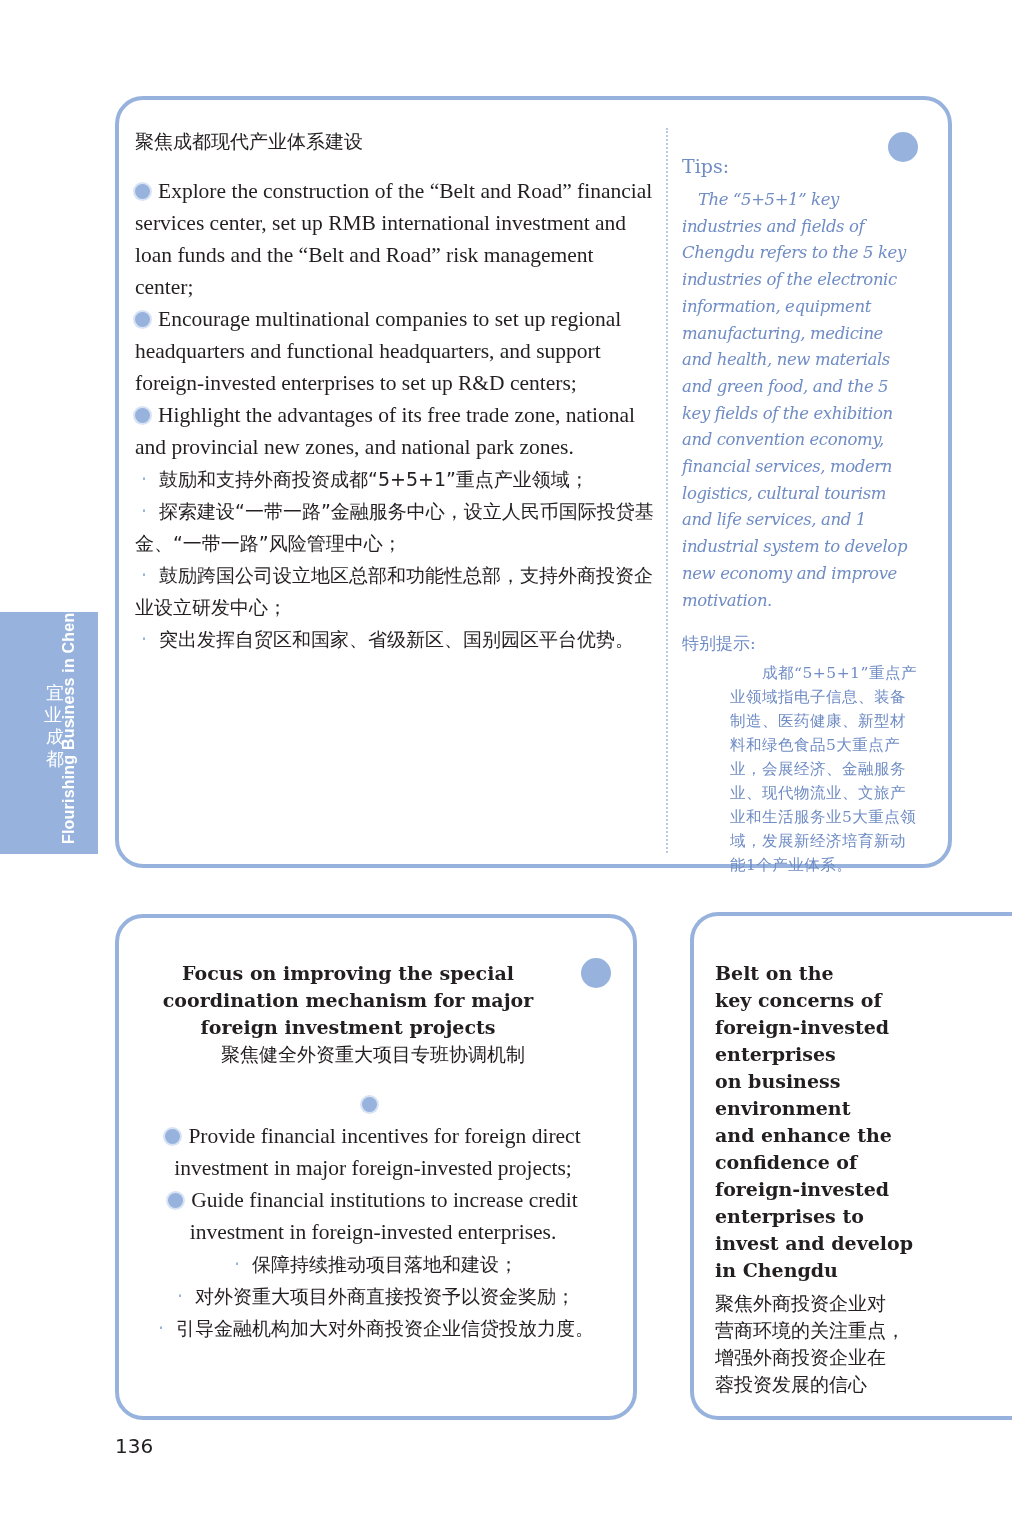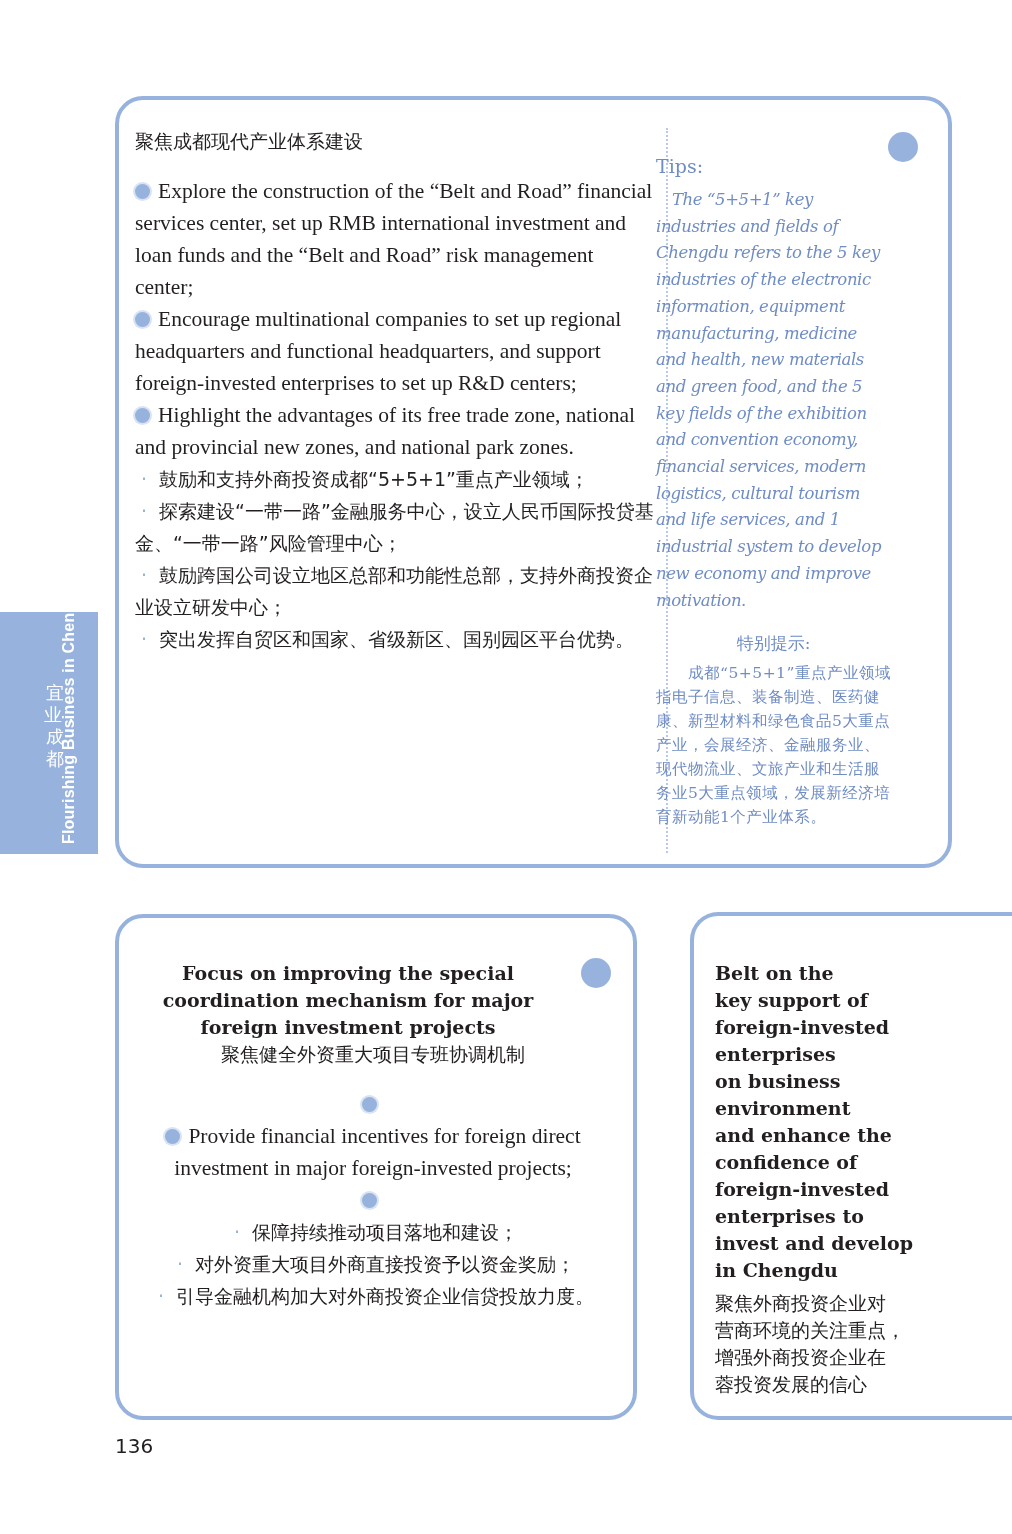--- a/index.html
+++ b/index.html
@@ -14,24 +14,24 @@
   .h-zh { font-family:"DejaVu Sans", sans-serif; font-size:19px; line-height:27px; color:#231f20; margin:0; }
   .en-body { font-family:"Liberation Serif", serif; font-size:21.5px; line-height:32px; color:#231f20; }
   .en-item { margin:0; }
   .bullet { display:inline-block; width:15px; height:15px; border-radius:50%; background:#97b3dd;
             box-shadow:0 0 0 2px #d8e3f3; margin-right:8px; vertical-align:-1px; }
   .zh-body { font-family:"DejaVu Sans", sans-serif; font-size:19px; line-height:32px; color:#231f20; }
   .zh-item { margin:0; }
   .zh-dot { color:#97b3dd; margin:0 12px 0 6px; }
   #col1 { position:absolute; left:135px; top:128px; width:520px; }
   #divider { position:absolute; left:666px; top:128px; height:725px; border-left:2px dotted #b7c9e6; }
-  #tips { position:absolute; left:656px; top:155px; width:235px; color:#6f8cc4; }
+  #tips { position:absolute; left:682px; top:155px; width:235px; color:#6f8cc4; }
   .tips-title { font-family:"DejaVu Serif", serif; font-size:19px; margin:0 0 10px 0; }
   .tips-en { font-family:"DejaVu Serif", serif; font-style:italic; font-size:16.5px; line-height:26.7px; margin:0; letter-spacing:-0.4px; }
-  .tips-zh-title { font-family:"DejaVu Serif", serif; font-size:17px; margin:18px 0 6px 0;text-align:center; }
+  .tips-zh-title { font-family:"DejaVu Serif", serif; font-size:17px; margin:18px 0 6px 0; }
   .tips-zh { font-family:"DejaVu Serif", serif; font-size:15.5px; line-height:24px; margin:0; letter-spacing:0.5px; }
   #col2 { position:absolute; left:133px; top:960px; width:480px;text-align:center; }
   #col3 { position:absolute; left:715px; top:960px; width:250px; }
   #sidetab { position:absolute; left:0; top:612px; width:98px; height:242px; background:#97b3dd; }
   .side-zh { position:absolute; left:44px; top:70px; width:22px; font-family:"DejaVu Sans", sans-serif; font-size:18px; line-height:22px; color:#fff; text-align:center; }
   .side-en { position:absolute; left:60px; top:232px; transform-origin:0 0; transform:rotate(-90deg);
              font-family:"Liberation Sans", sans-serif; font-weight:bold; font-size:16px; color:#fff; white-space:nowrap; letter-spacing:0.2px; }
   #page-num { position:absolute; left:115px; top:1434px; font-family:"DejaVu Sans", sans-serif; font-size:20px; color:#231f20; }
 </style>
 </head>
@@ -60,48 +60,48 @@
     <p class="zh-item"><span class="zh-dot">·</span><span>突出发挥自贸区和国家、省级新区、国别园区平台优势。</span></p>
   </div>
 </div>
 
 <div id="divider"></div>
 
 <div id="tips">
   <p class="tips-title">Tips:</p>
   <p class="tips-en" style="text-indent:16px;">The “5+5+1” key industries and fields of Chengdu refers to the 5 key industries of the electronic information, equipment manufacturing, medicine and health, new materials and green food, and the 5 key fields of the exhibition and convention economy, financial services, modern logistics, cultural tourism and life services, and 1 industrial system to develop new economy and improve motivation.</p>
   <p class="tips-zh-title">特别提示:</p>
-  <p class="tips-zh" style="text-indent:32px;">成都“5+5+1”重点产业领域指电子信息、装备制造、医药健康、新型材料和绿色食品5大重点产业，会展经济、金融服务业、现代物流业、文旅产业和生活服务业5大重点领域，发展新经济培育新动能1个产业体系。</p>
+  <p class="tips-zh" style="text-indent:32px;margin-left:48px;">成都“5+5+1”重点产业领域指电子信息、装备制造、医药健康、新型材料和绿色食品5大重点产业，会展经济、金融服务业、现代物流业、文旅产业和生活服务业5大重点领域，发展新经济培育新动能1个产业体系。</p>
 </div>
 
 <div class="box" id="box2">
   <div class="dot" style="right:22px; top:40px;"></div>
 </div>
 
 <div id="col2">
   <p class="h-en" style="padding-right:50px;">Focus on improving the special coordination mechanism for major foreign investment projects</p>
   <p class="h-zh">聚焦健全外资重大项目专班协调机制</p>
   <div class="en-body" style="margin-top:20px;">
     <p class="en-item"><span class="bullet"></span></p>
     <p class="en-item"><span class="bullet"></span><span>Provide financial incentives for foreign direct investment in major foreign-invested projects;</span></p>
-    <p class="en-item"><span class="bullet"></span></p>
+    <p class="en-item"><span class="bullet"></span><span>Guide financial institutions to increase credit investment in foreign-invested enterprises.</span></p>
   </div>
   <div class="zh-body">
     <p class="zh-item"><span class="zh-dot">·</span><span>保障持续推动项目落地和建设；</span></p>
     <p class="zh-item"><span class="zh-dot">·</span><span>对外资重大项目外商直接投资予以资金奖励；</span></p>
     <p class="zh-item"><span class="zh-dot">·</span><span>引导金融机构加大对外商投资企业信贷投放力度。</span></p>
   </div>
 </div>
 
 <div class="box" id="box3"></div>
 
 <div id="col3">
   <div>
     <p class="h-en">Belt on the</p>
-    <p class="h-en">key support of</p>
+    <p class="h-en">key concerns of</p>
     <p class="h-en">foreign-invested</p>
     <p class="h-en">enterprises</p>
     <p class="h-en">on business</p>
     <p class="h-en">environment</p>
     <p class="h-en">and enhance the</p>
     <p class="h-en">confidence of</p>
     <p class="h-en">foreign-invested</p>
     <p class="h-en">enterprises to</p>
     <p class="h-en">invest and develop</p>
     <p class="h-en">in Chengdu</p>

